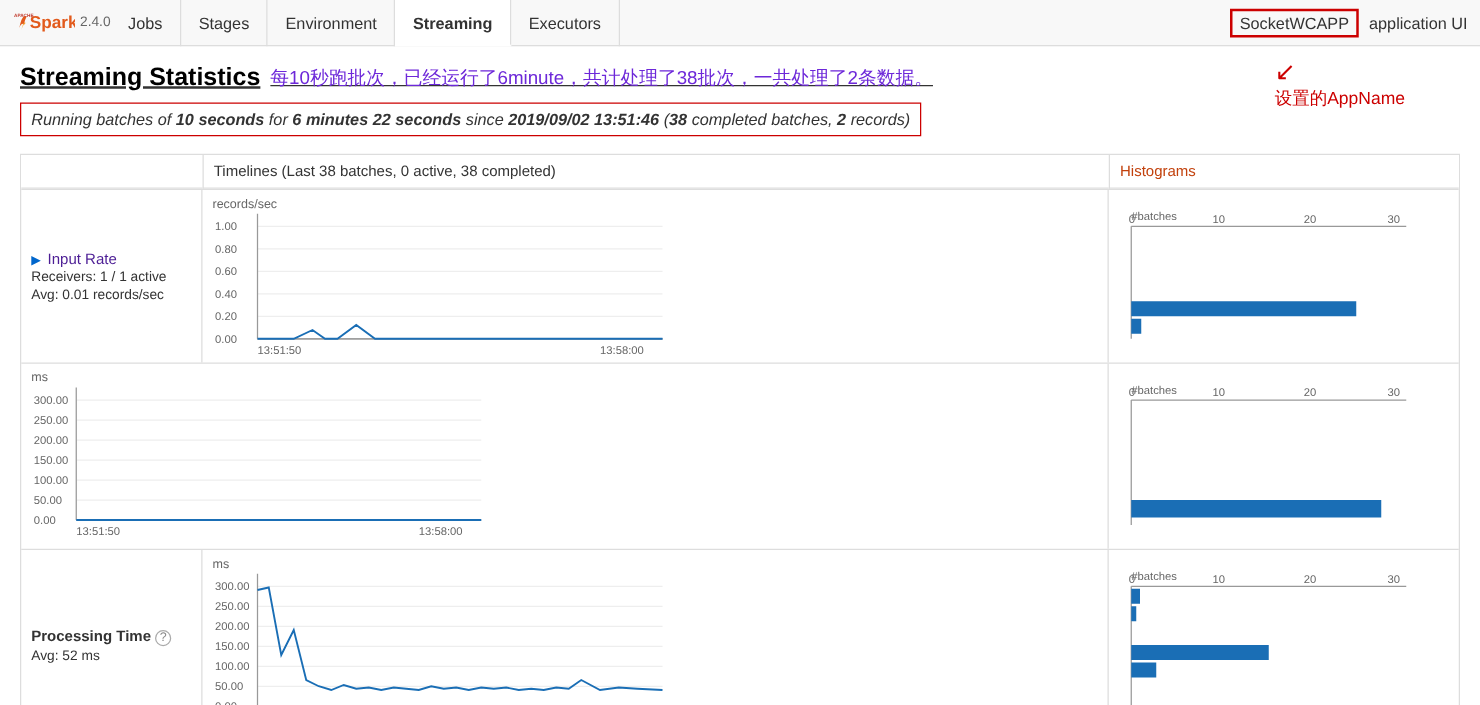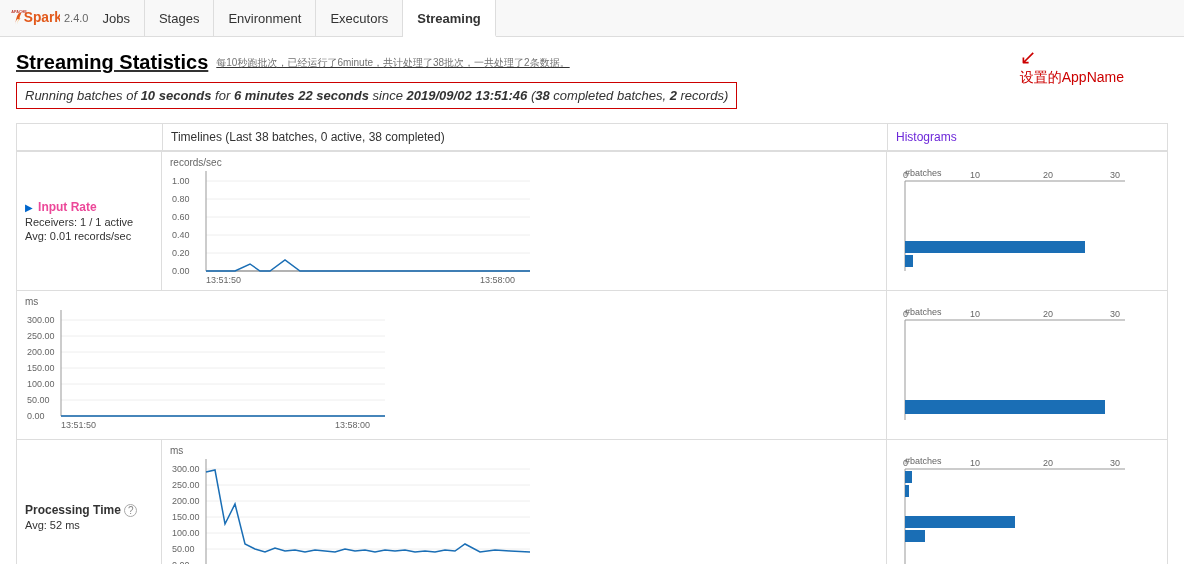--- a/index.html
+++ b/index.html
@@ -27,21 +27,21 @@
     .app-name-box {
       border: 2px solid #c00; padding: 2px 6px; font-size: 13px; color: #333;
     }
     .app-ui-label { font-size: 13px; color: #333; }
 
     
     .main { padding: 14px 16px; }
 
     .page-title { display: flex; align-items: center; gap: 8px; margin-bottom: 8px; text-decoration: underline; }
     .page-title h2 { font-size: 20px; font-weight: bold; color: #000; }
-    .page-subtitle { font-size: 10px; color: #737373; }
+    .page-subtitle { font-size: 15px; color: #6d28d9; }
 
     .status-bar {
       border: 1px solid #c00; padding: 5px 8px;
       font-size: 13px; margin-bottom: 14px;
       display: inline-block;
       font-style: italic;
     }
     .status-bar strong { font-weight: bold; }
 
     
@@ -64,21 +64,21 @@
     }
     .stats-header .left-col {
       width: 145px; min-width: 145px; padding: 6px 8px;
       font-size: 12px; color: #333;
     }
     .stats-header .timelines-col {
       flex: 1; padding: 6px 8px; font-size: 12px; color: #333;
       border-left: 1px solid #ddd;
     }
     .stats-header .histograms-col {
-      width: 280px; padding: 6px 8px; font-size: 12px; color: #6d28d9;
+      width: 280px; padding: 6px 8px; font-size: 12px; color: #c2410c;
       border-left: 1px solid #ddd;
     }
 
     .stat-row {
       display: flex; border-bottom: 1px solid #ddd;
       min-height: 130px;
     }
     .stat-row:last-child { border-bottom: none; }
 
     .stat-label {
@@ -124,22 +124,26 @@
         <path d="M8,28 Q12,5 18,10 Q14,18 16,20 Q10,16 8,28Z" fill="#e25a1c"></path>
         <path d="M11,28 Q14,15 17,18 Q13,20 11,28Z" fill="#f5a623"></path>
         <text x="2" y="10" font-size="6" fill="#c0392b" font-weight="bold">APACHE</text>
       </svg>
       <span class="spark-version">2.4.0</span>
     </div>
     <div class="nav-links">
       <a class="nav-link">Jobs</a>
       <a class="nav-link">Stages</a>
       <a class="nav-link">Environment</a>
+      <a class="nav-link active">Streaming</a>
       <a class="nav-link">Executors</a>
-      <a class="nav-link active">Streaming</a>
+    </div>
+    <div class="nav-right">
+      <span class="app-name-box">SocketWCAPP</span>
+      <span class="app-ui-label">application UI</span>
     </div>
   </nav>
 
   <div class="right-annotation">
     <div class="arrow">↙</div>
     <div>设置的AppName</div>
   </div>
 
   <div class="main">
 
@@ -160,21 +164,21 @@
       <div class="stats-header">
         <div class="stats-header left-col"></div>
         <div class="stats-header timelines-col">Timelines (Last 38 batches, 0 active, 38 completed)</div>
         <div class="stats-header histograms-col">Histograms</div>
       </div>
 
       <div class="stat-row">
         <div class="stat-label">
           <div>
             <span class="input-rate-arrow">▶</span>
-            <span style="color:#ec4899;font-weight:bold;cursor:pointer;">Input Rate</span>
+            <span style="color:#4c1d95;font-weight:normal;cursor:pointer;">Input Rate</span>
           </div>
           <div class="metric-detail">Receivers: 1 / 1 active</div>
           <div class="metric-detail">Avg: 0.01 records/sec</div>
         </div>
         <div class="timeline-col">
 
           <svg width="370" height="130" viewBox="0 0 370 130">
 
             <text x="0" y="10" class="chart-axis-label" font-size="9">records/sec</text>
 

